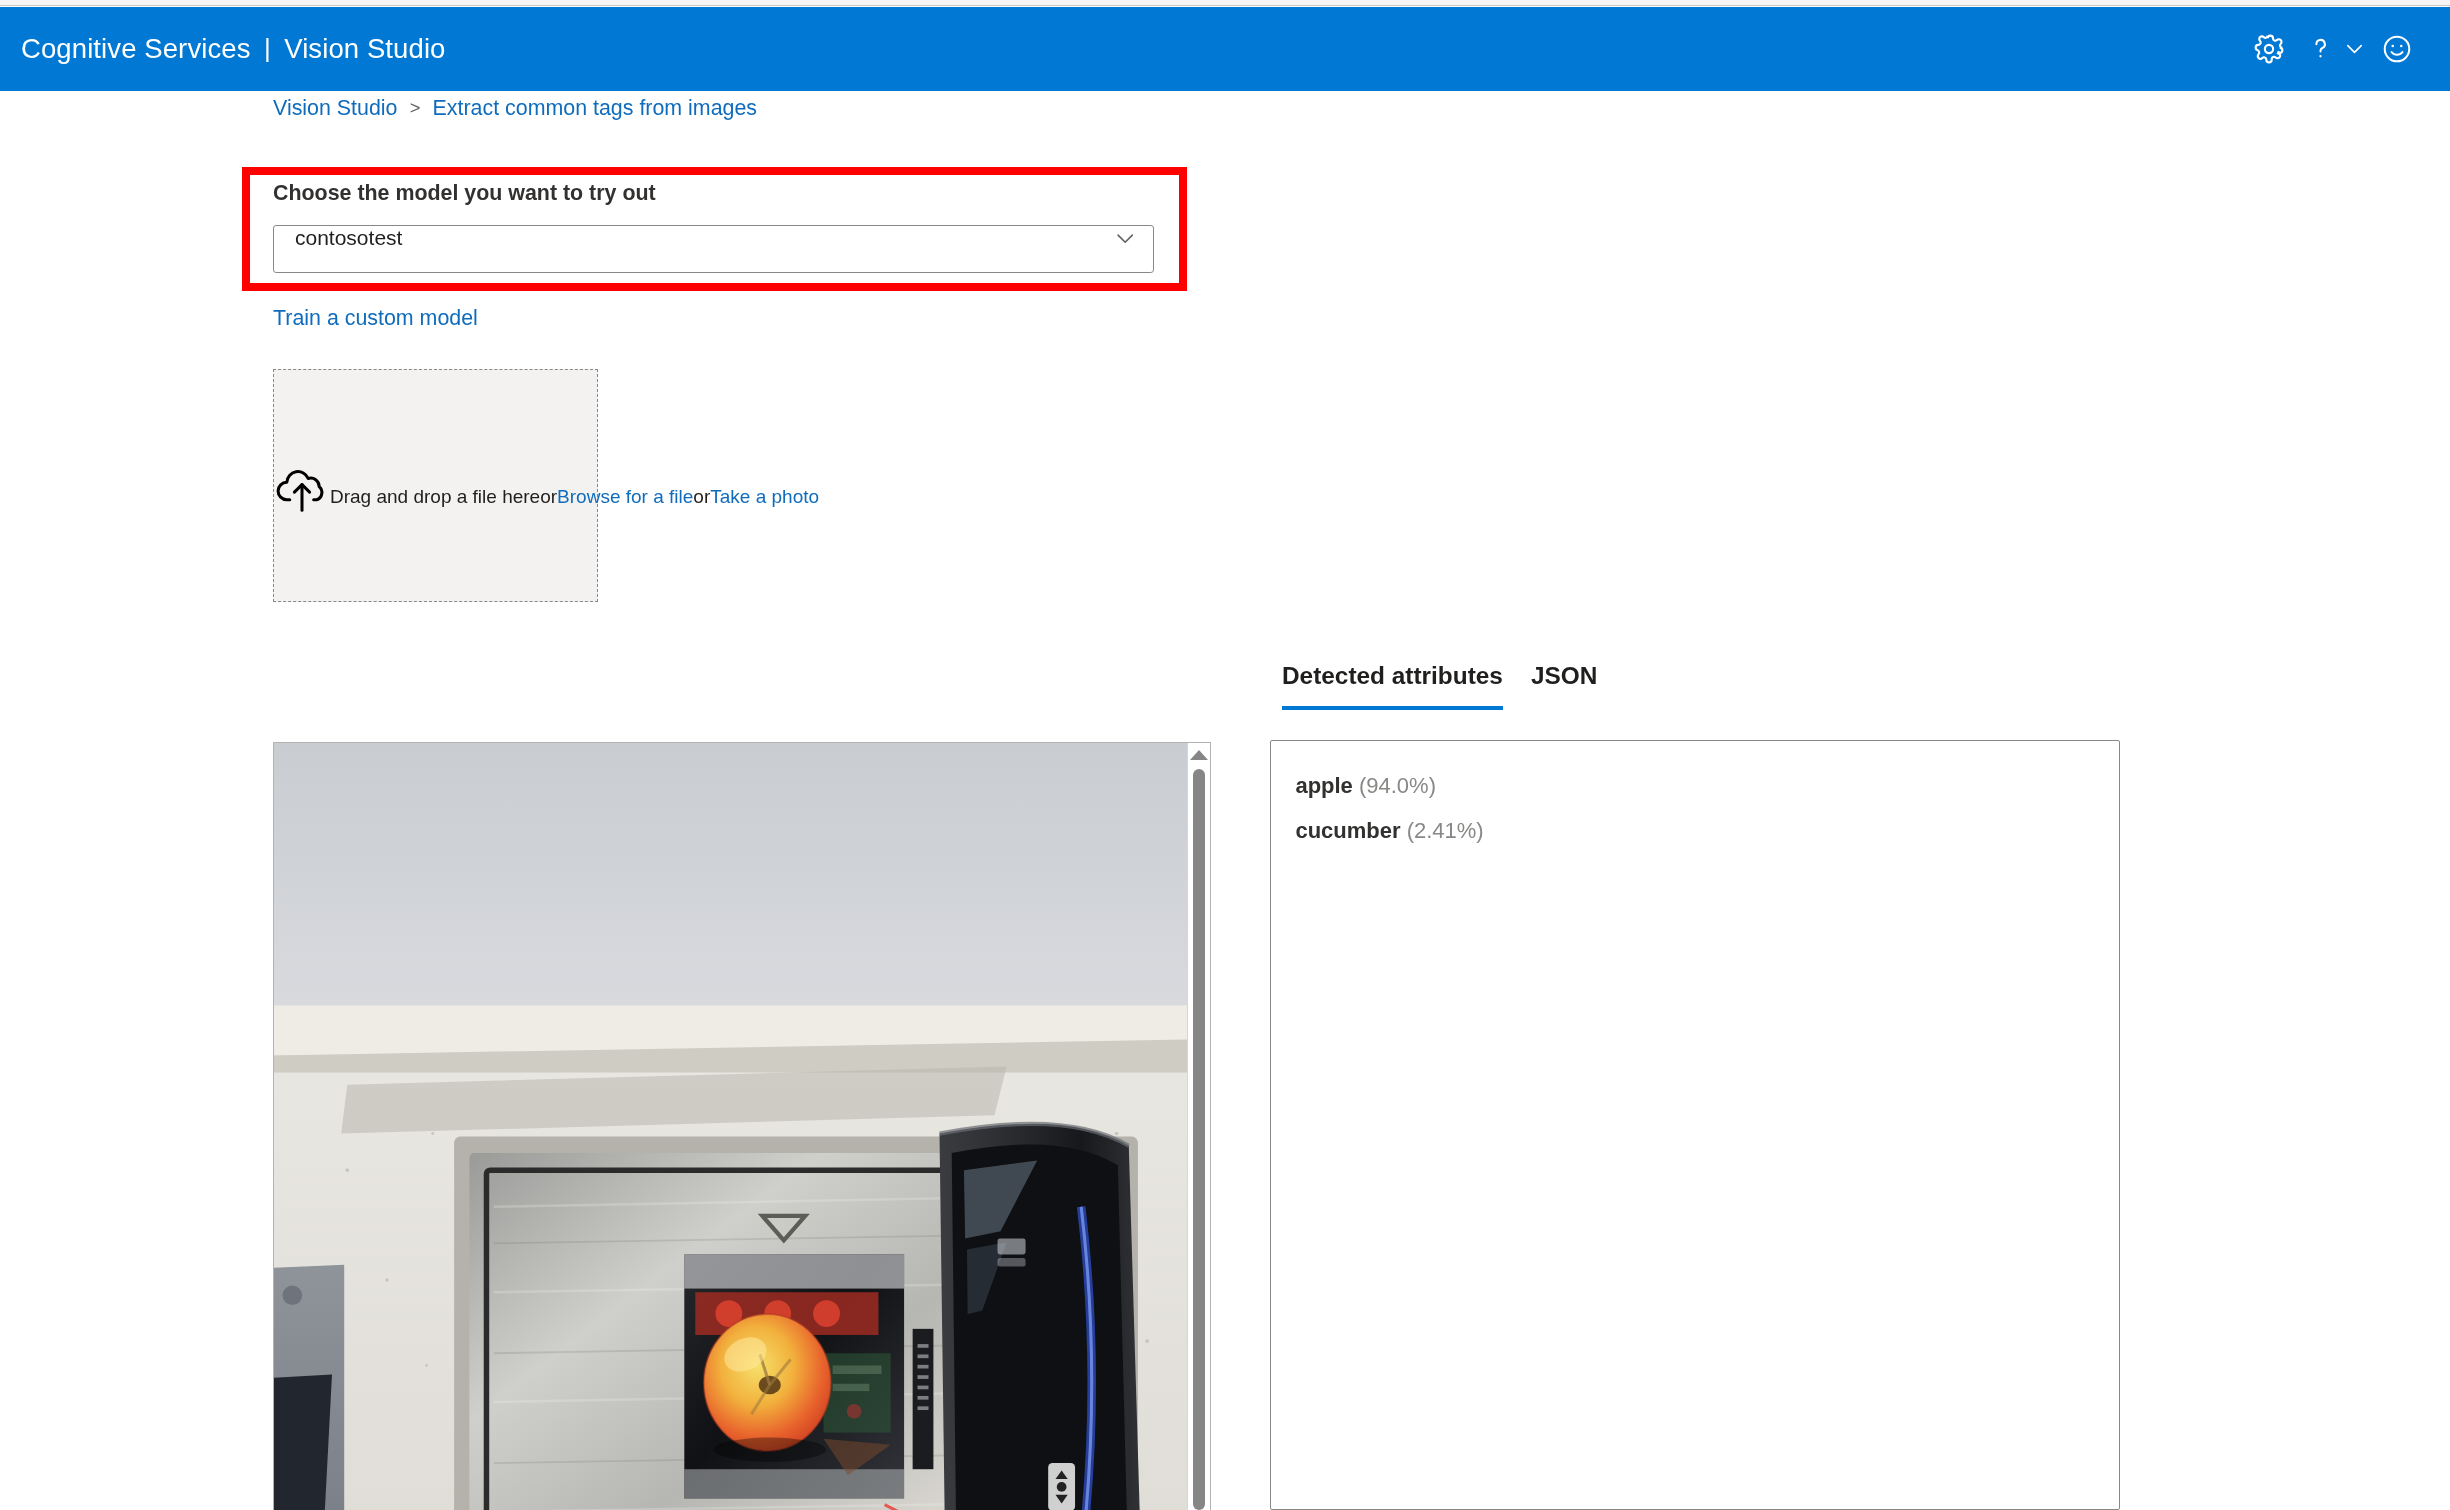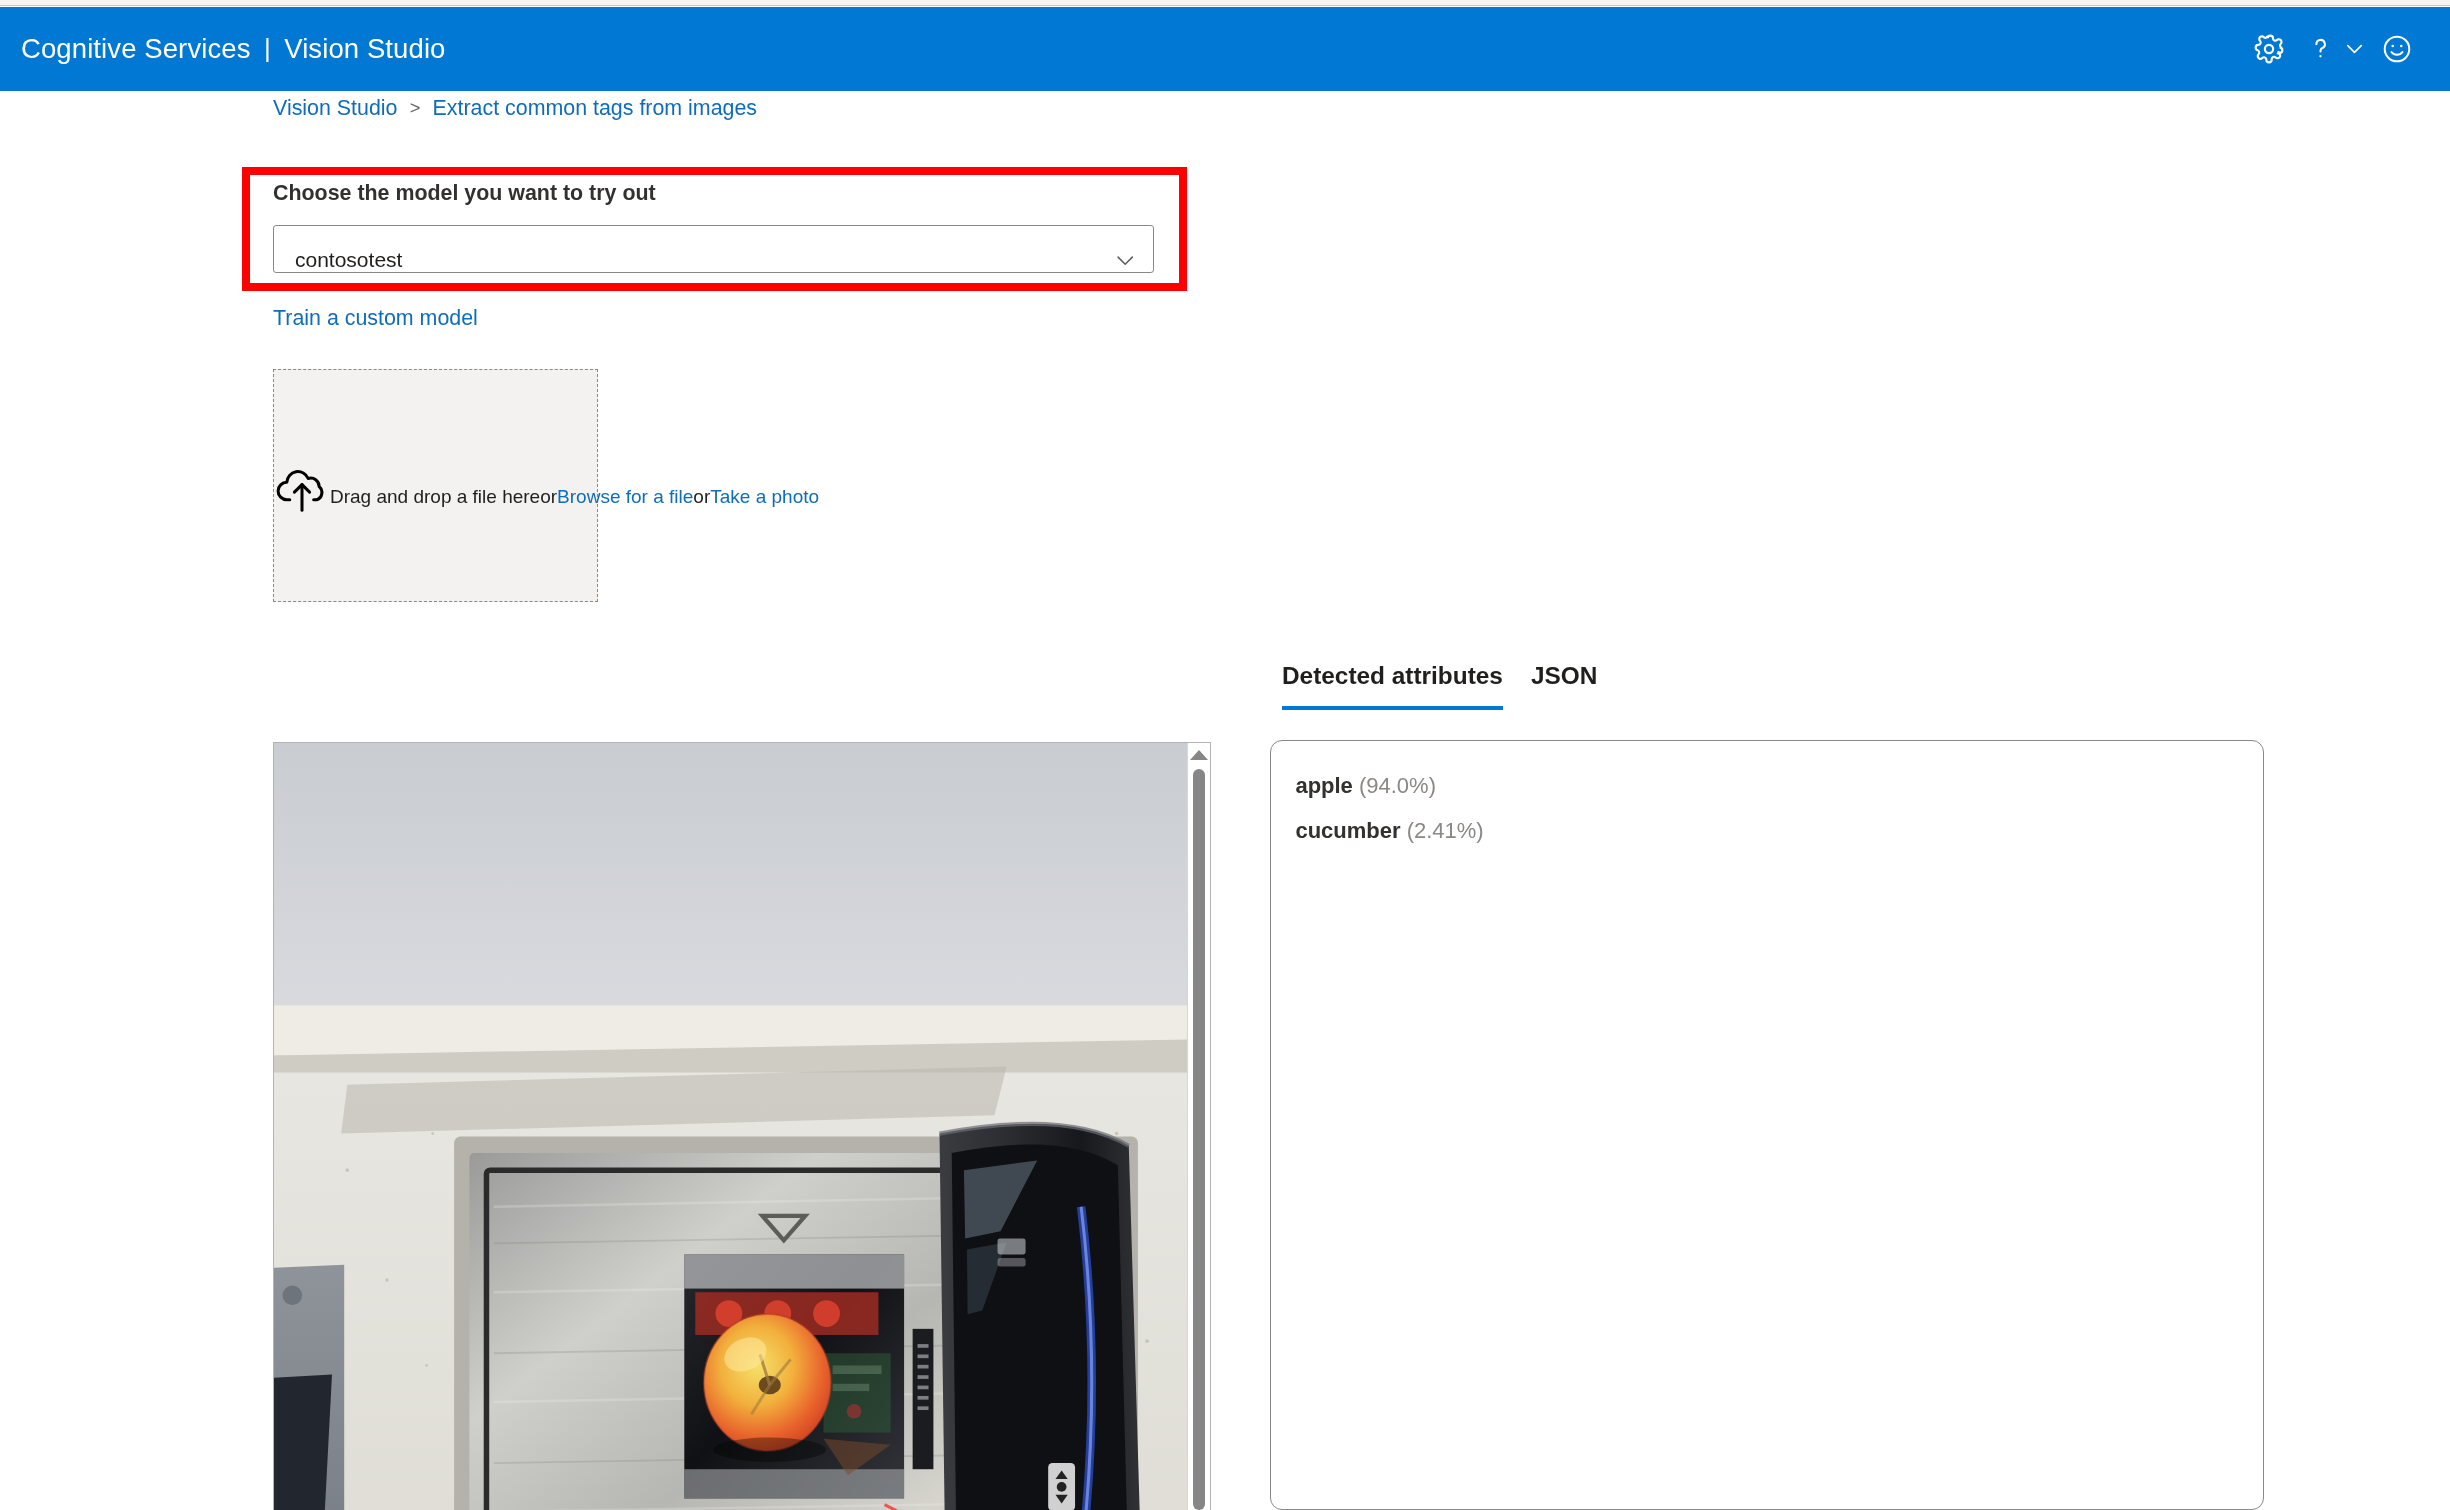--- a/index.html
+++ b/index.html
@@ -123,21 +123,21 @@
     position: absolute;
     top: 225px;
     left: 273px;
     width: 881px;
     height: 48px;
     border: 1.2px solid #8a8886;
     border-radius: 3.1px;
     background: #ffffff;
     box-sizing: border-box;
     display: flex;
-    align-items: flex-end;
+    align-items: flex-start;
     justify-content: space-between;
     padding: 0 16px 0 21px;
   }
   .model-select-value {
     font-size: 21px;
     color: #201f1e;
     white-space: nowrap;
   }
   .model-select-chevron {
     color: #605e5c;
@@ -268,24 +268,24 @@
   .tab.inactive {
     margin-left: 20px;
     font-weight: 700;
   }
 
   
   .results-panel {
     position: absolute;
     top: 740px;
     left: 1270px;
-    width: 994px;
+    width: 850px;
     height: 770px;
     border: 1.2px solid #8a8886;
-    border-radius: 12px;
+    border-radius: 2px;
     box-sizing: border-box;
     background: #ffffff;
     padding: 22px 0 0 24.4px;
   }
   .attr-row {
     font-size: 22px;
     line-height: 45px;
     white-space: nowrap;
   }
   .attr-name {

